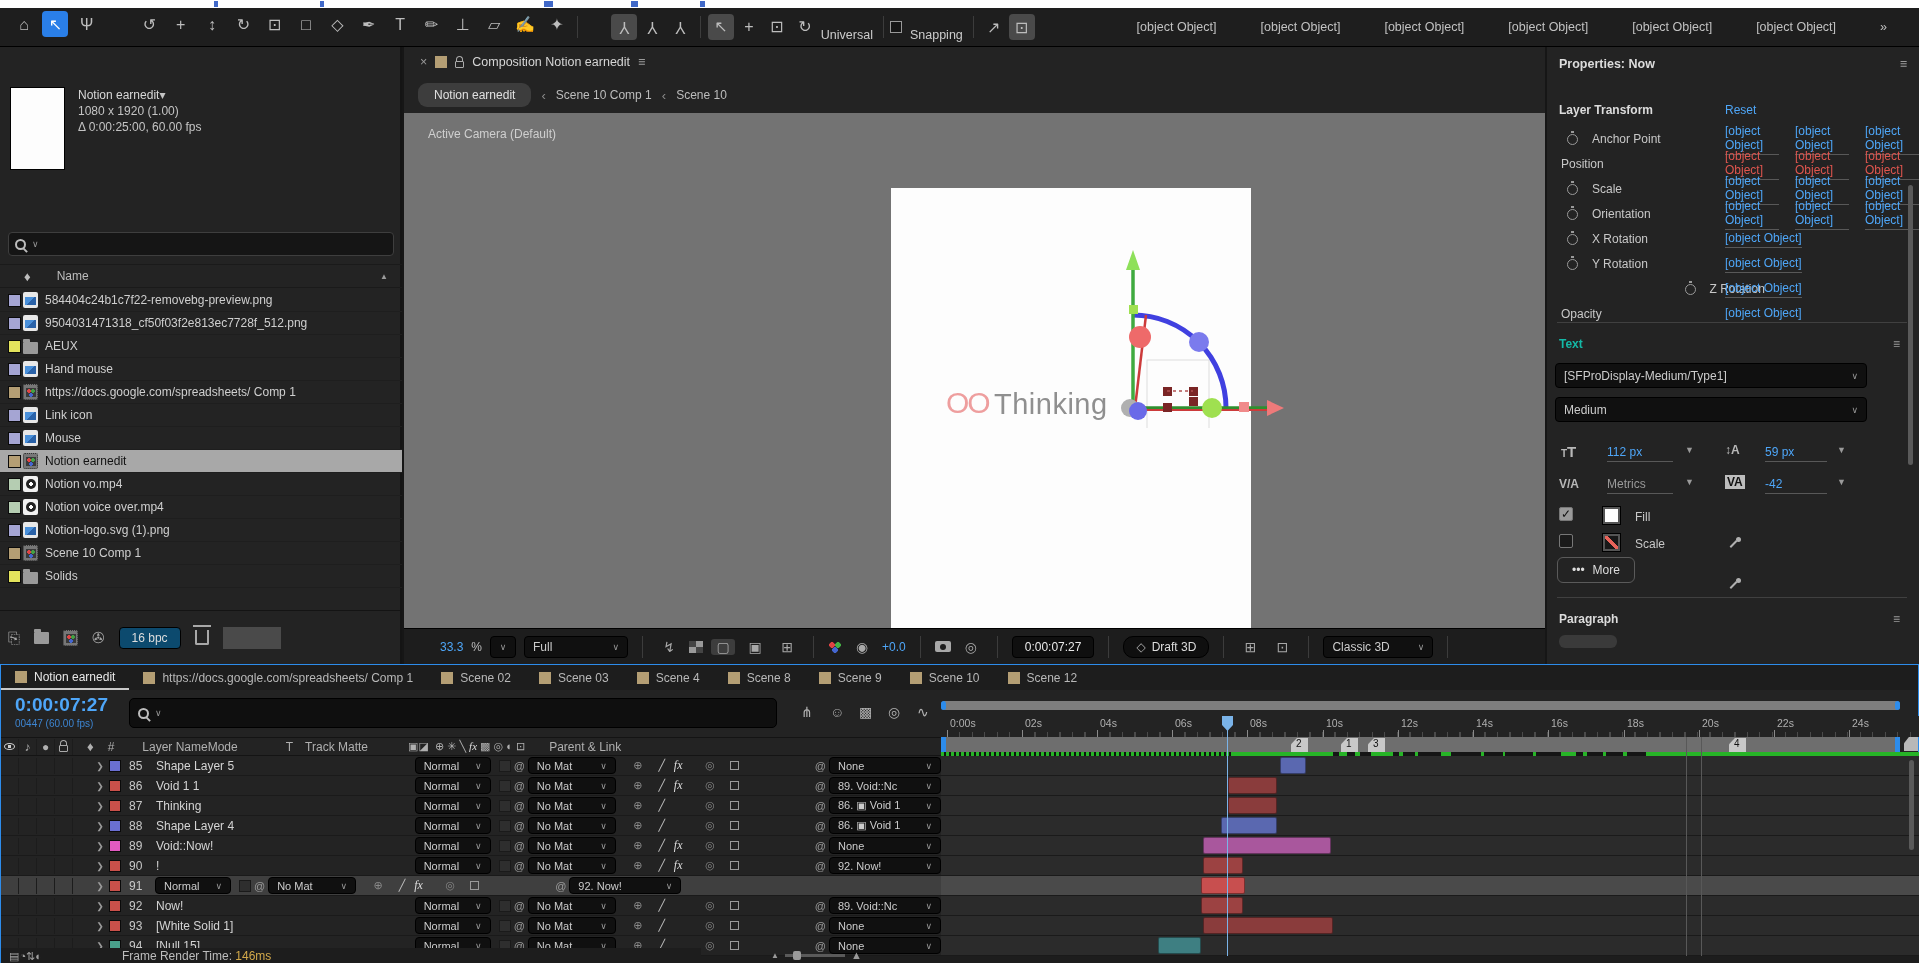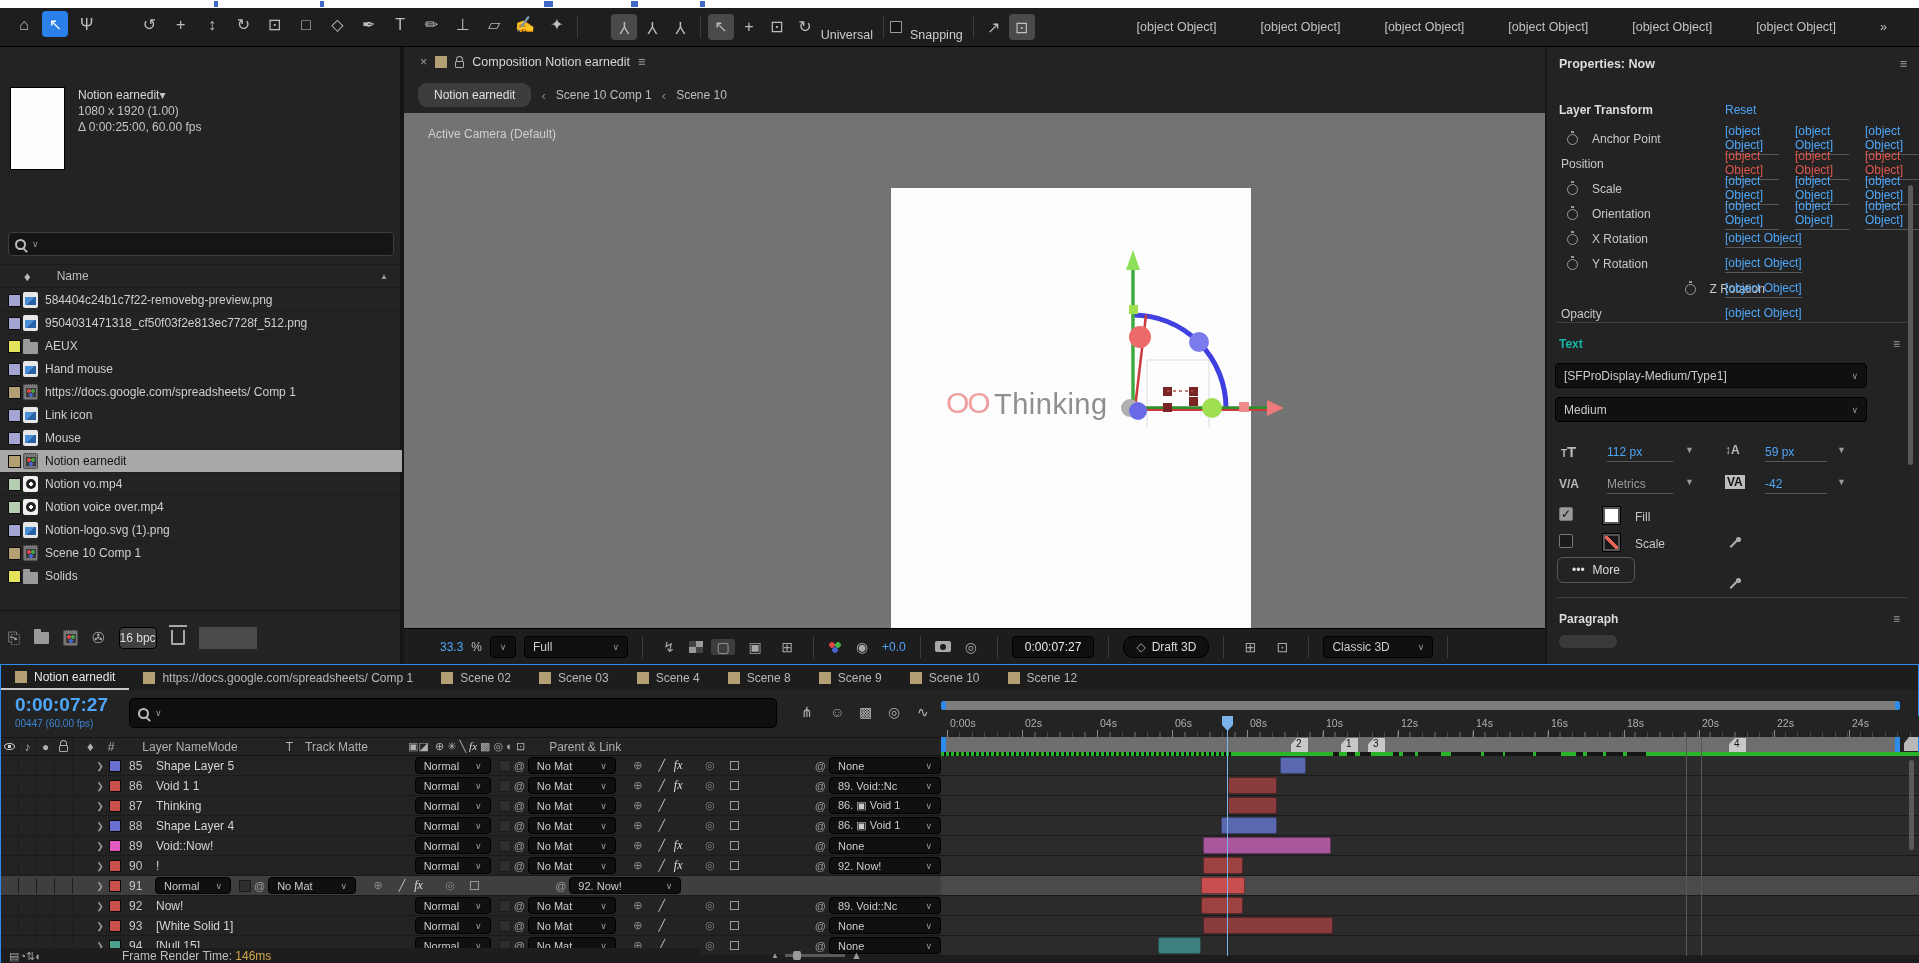--- a/index.html
+++ b/index.html
@@ -54,21 +54,21 @@
      background:linear-gradient(135deg,#4a90d9 50%,#2a62a8 50%); }
   .t-comp { background:#777; border:1px dotted #333; }
   .t-comp::after { content:""; position:absolute; left:2px; top:3px; width:10px; height:9px;
      background:radial-gradient(circle 2px at 3px 3px,#e04444 90%,transparent),radial-gradient(circle 2px at 7px 3px,#44a044 90%,transparent),radial-gradient(circle 2px at 5px 7px,#4466d0 90%,transparent),#3a3a3a; }
   .t-video { background:#f0f0f0; }
   .t-video::after { content:""; position:absolute; left:2.5px; top:3px; width:10px; height:10px; border-radius:50%;
      background:radial-gradient(circle 2px at 5px 5px,#fff 90%,transparent),#222; }
   .t-folder { background:#9a9a9a; height:12px; margin-top:3px; border-radius:1px; }
   .t-folder::before { content:""; position:absolute; top:-3px; left:0; width:7px; height:3px; background:#9a9a9a; border-radius:1px 1px 0 0; }
   #proj-foot { left:0; top:563px; width:402px; height:54px; border-top:1px solid #141414; display:flex; align-items:center; padding-left:8px; gap:14px; }
-  #bpc-btn { background:#404040; border:1px solid #000; border-radius:4px; padding:3px 0; color:#ddd; }
+  #bpc-btn { background:#0c4a6e; border:1px solid #000; border-radius:4px; padding:3px 12px; color:#ddd; }
   .footic { color:#a8a8a8; font-size:15px; }
   .trash { width:14px; height:15px; border:2px solid #a8a8a8; border-top:none; border-radius:0 0 2px 2px; position:relative; }
   .trash::before { content:""; position:absolute; top:-5px; left:-4px; width:18px; height:2px; background:#a8a8a8; }
   #proj-foot .graybox { width:58px; height:22px; background:#4a4a4a; }
 
   
   #comp { left:404px; top:47px; width:1141px; height:617px; background:#232323; }
   #comp-tab { height:30px; display:flex; align-items:center; padding-left:16px; gap:8px; color:#d6d6d6; font-size:12.5px; }
   .tansq { width:12px; height:12px; background:#b49e74; display:inline-block; }
   .lockic { width:9px; height:7px; border:1.5px solid #aaa; border-radius:1px; position:relative; display:inline-block; margin-top:4px;}

